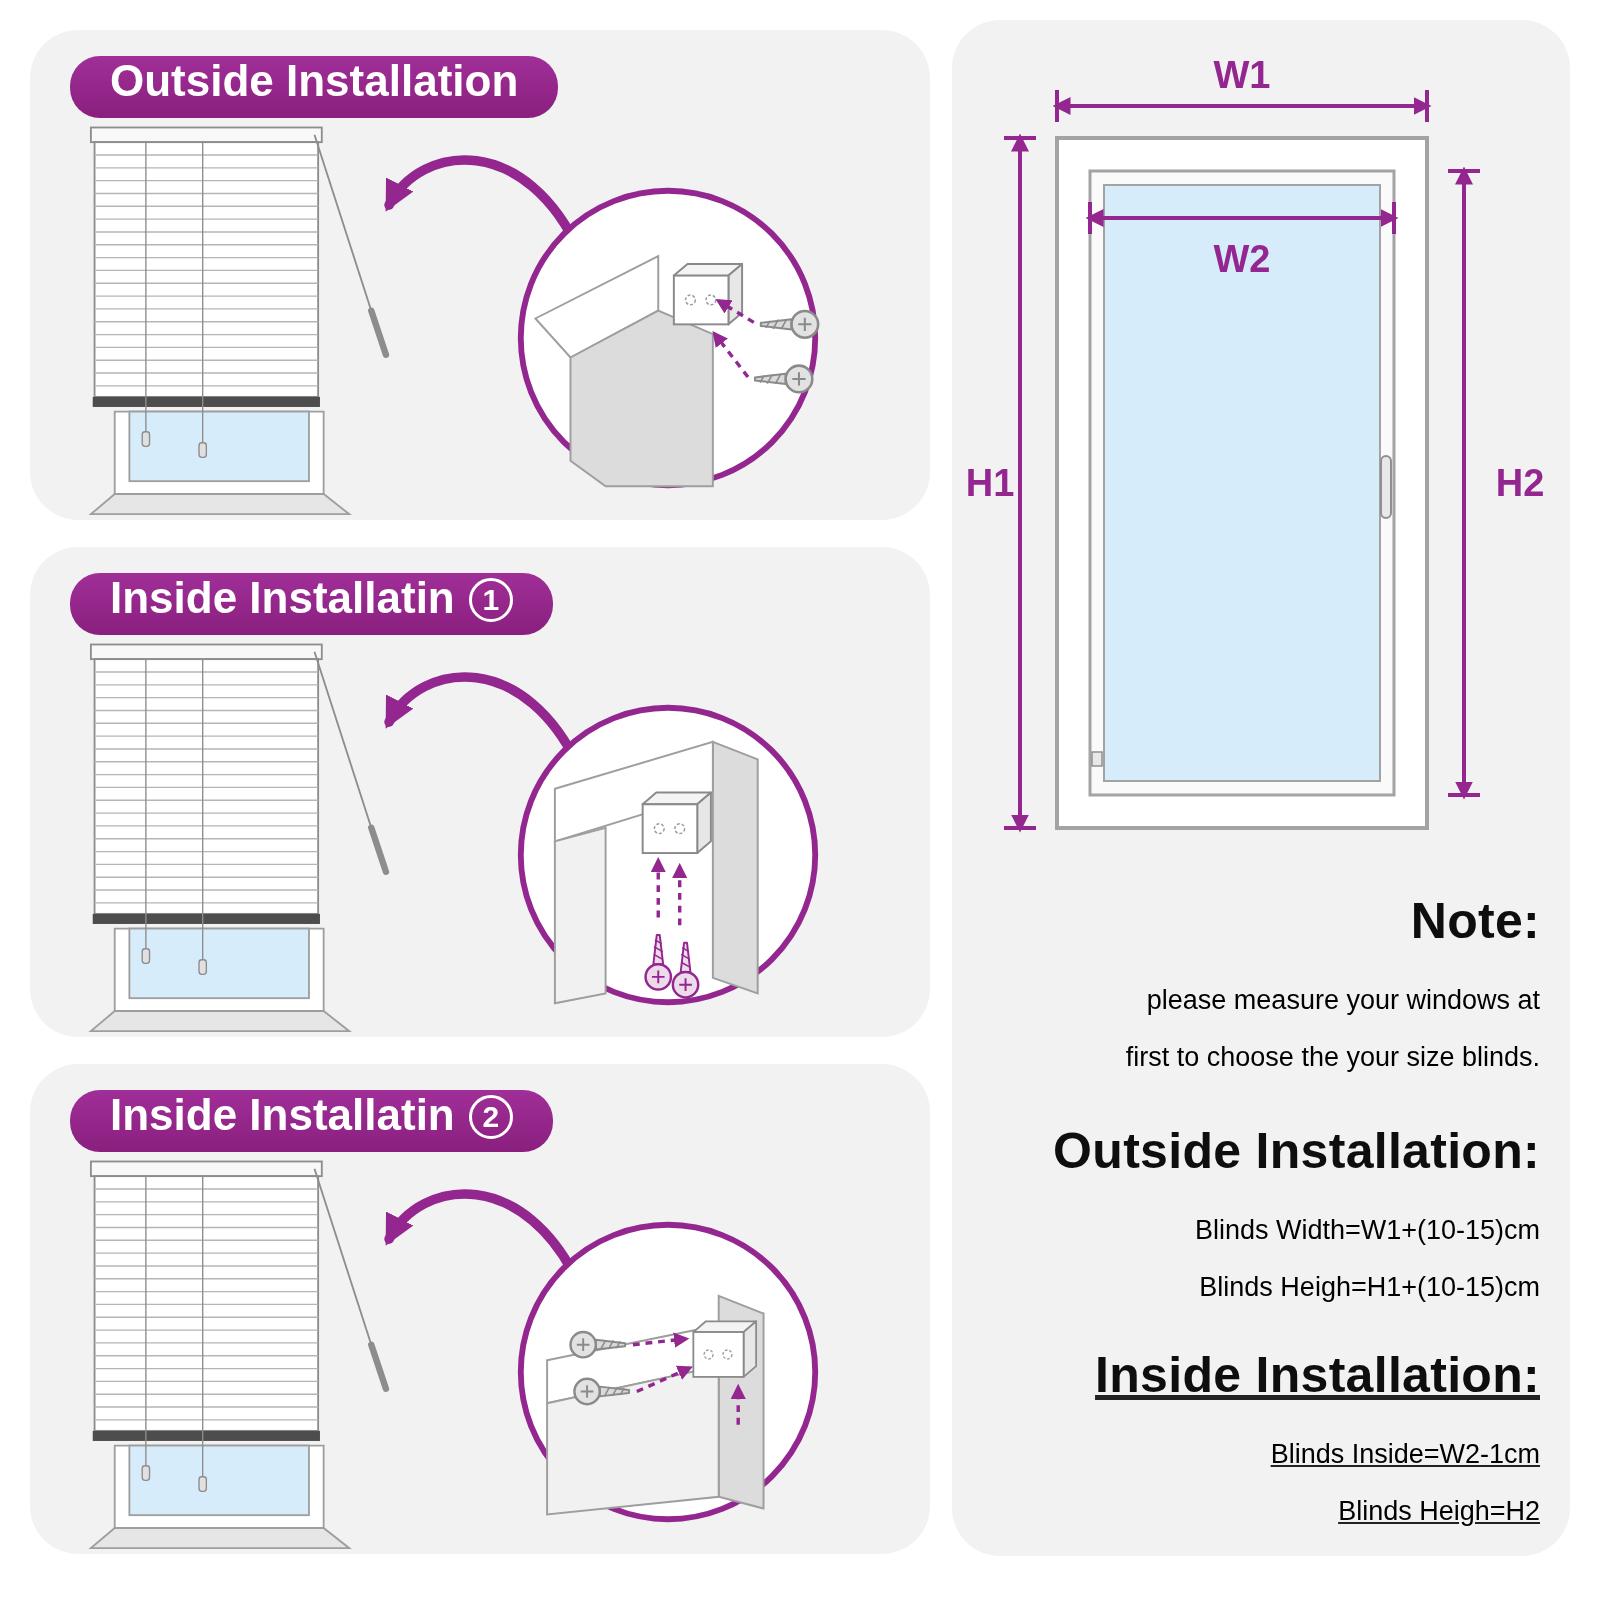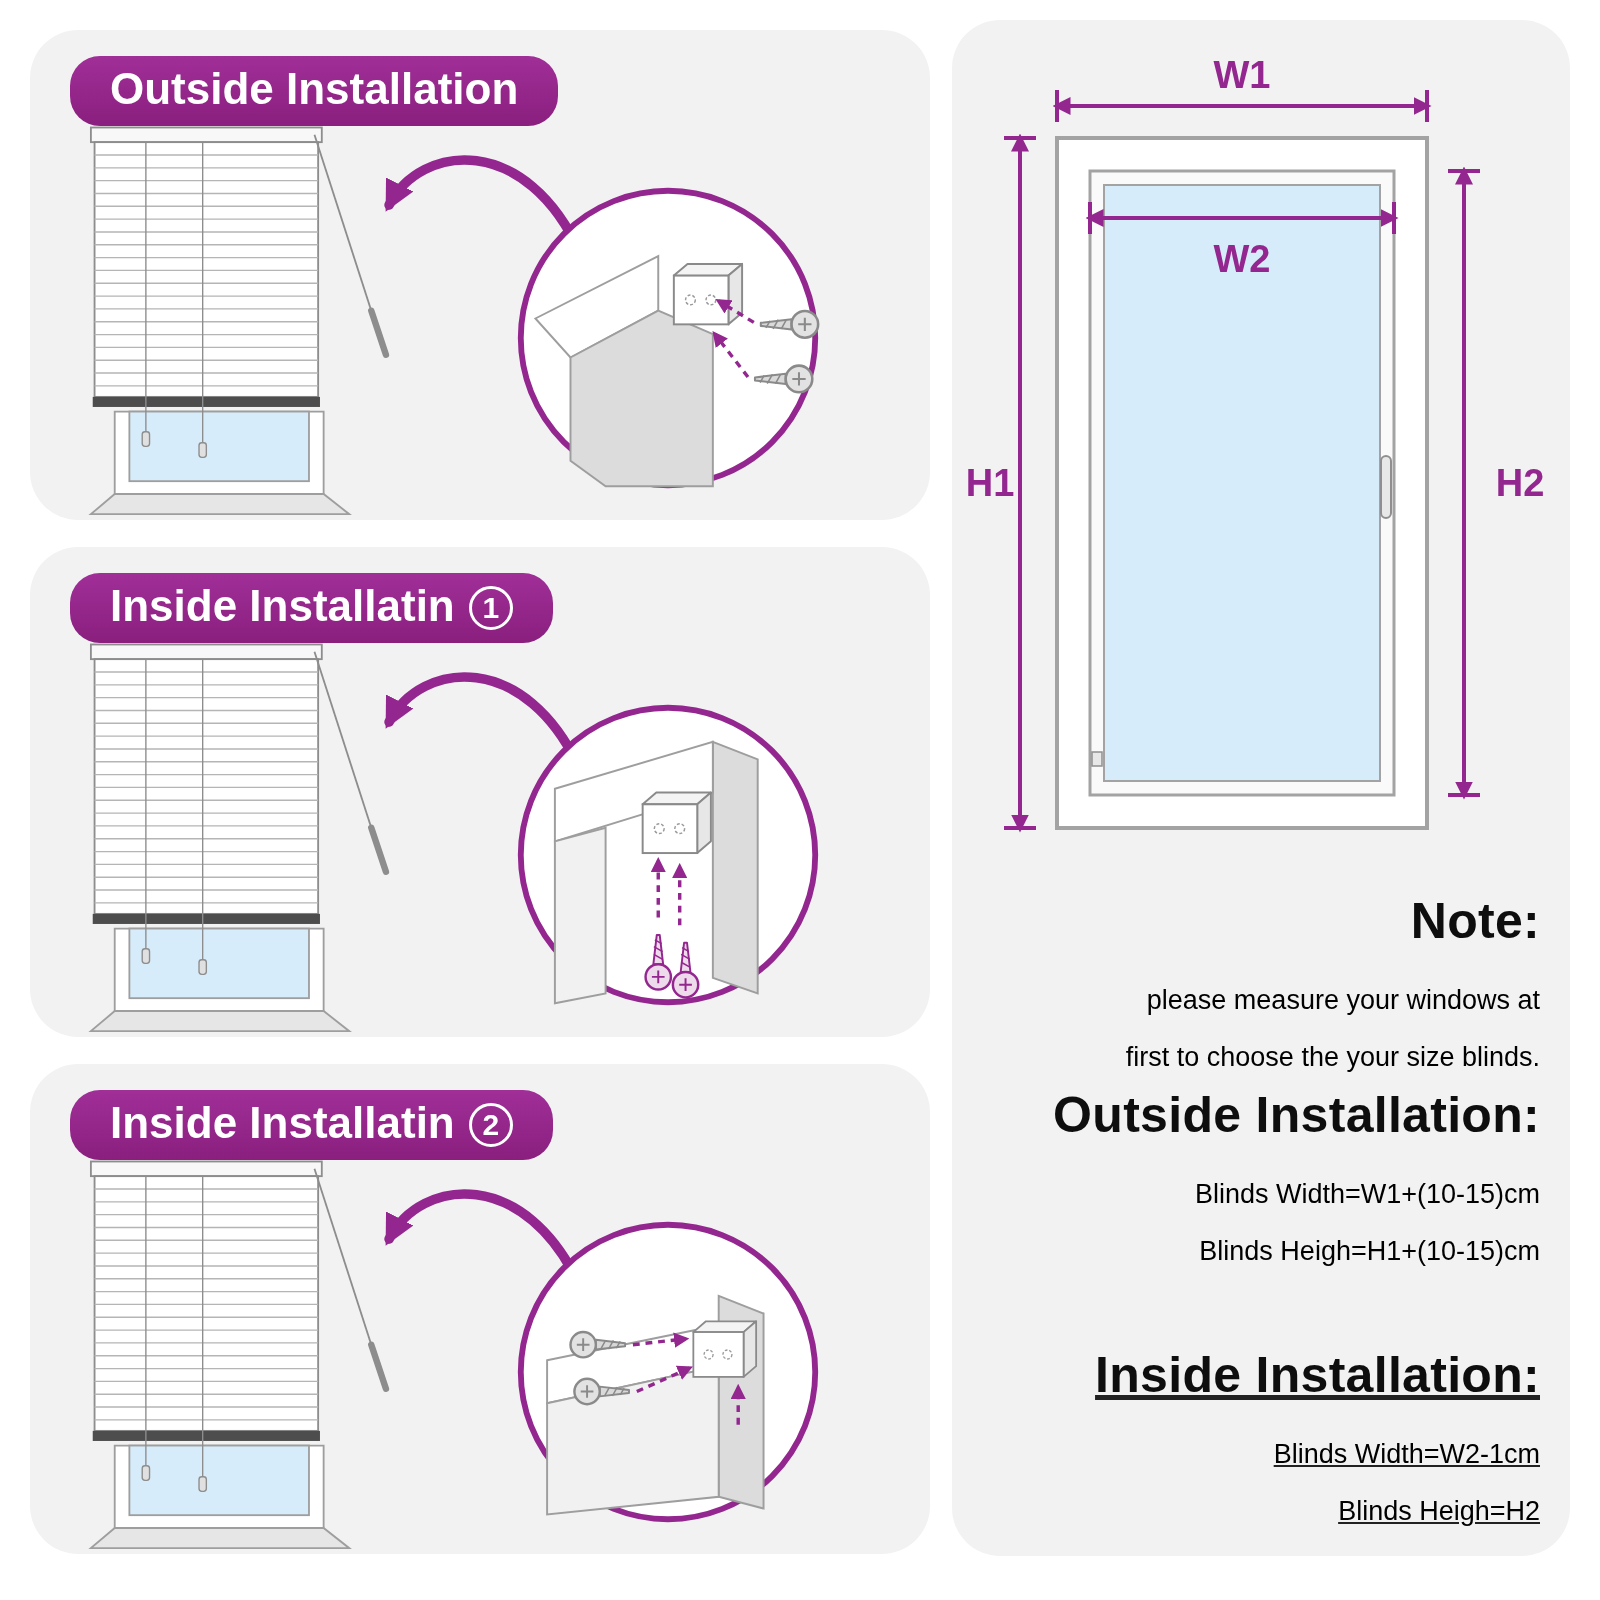--- a/index.html
+++ b/index.html
@@ -9,38 +9,38 @@
 
   .panel { position:absolute; background:#f2f2f3; border-radius:48px; }
   .panel-left { left:30px; width:900px; height:490px; }
   #panel-1 { top:30px; }
   #panel-2 { top:547px; }
   #panel-3 { top:1064px; }
   .panel-right { left:952px; top:20px; width:618px; height:1536px;text-align:right; }
 
   .banner { position:absolute; left:40px; top:26px; display:inline-flex; align-items:center;
             gap:14px; background:linear-gradient(180deg,#a02f98,#8a1f7e); color:#fff;
-            font-weight:bold; font-size:44px; padding:8px 40px 12px; border-radius:30px;
+            font-weight:bold; font-size:44px; padding:0 40px 12px; border-radius:30px;
             white-space:nowrap; }
   .banner-badge { display:inline-flex; width:44px; height:44px; border:3px solid #fff;
                   border-radius:50%; align-items:center; justify-content:center;
                   font-size:30px; font-weight:bold; margin-top:4px; }
   .banner-badge:empty { display:none; }
 
   .blind-art  { position:absolute; left:48px;  top:92px;  width:330px; height:394px; }
   .arrow-art  { position:absolute; left:338px; top:100px; width:240px; height:173px; overflow:visible; }
   .detail-art { position:absolute; left:482px; top:152px; width:312px; height:312px; }
 
   .window-art { position:absolute; left:0; top:26px; width:620px; height:820px; overflow:visible; }
 
   .txt { position:absolute; left:44px; right:30px; }
   .txt h2 { font-size:50px; color:#0e0e0e; margin-bottom:22px; letter-spacing:0.3px; }
   .txt p  { font-size:27px; color:#000000; line-height:57px; }
   #note-block    { top:872px; }
-  #outside-block { top:1066px; }
+  #outside-block { top:1102px; }
   #inside-block  { top:1326px;text-decoration:underline; }
 </style>
 </head>
 <body>
 
 <div class="page">
 
   <svg width="0" height="0" style="position:absolute" aria-hidden="true">
     <defs>
       <marker id="ah" viewBox="0 0 10 10" refX="7.5" refY="5" markerWidth="4.5" markerHeight="4.5" orient="auto-start-reverse">
@@ -227,18 +227,18 @@
     </div>
 
     <div class="txt" id="outside-block">
       <h2>Outside Installation:</h2>
       <p>Blinds Width=W1+(10-15)cm</p>
       <p>Blinds Heigh=H1+(10-15)cm</p>
     </div>
 
     <div class="txt" id="inside-block">
       <h2>Inside Installation:</h2>
-      <p>Blinds Width=W2-1cm</p>
+      <p>Blinds Inside=W2-1cm</p>
       <p>Blinds Heigh=H2</p>
     </div>
 
   </section>
 </div>
 
 </body></html>

